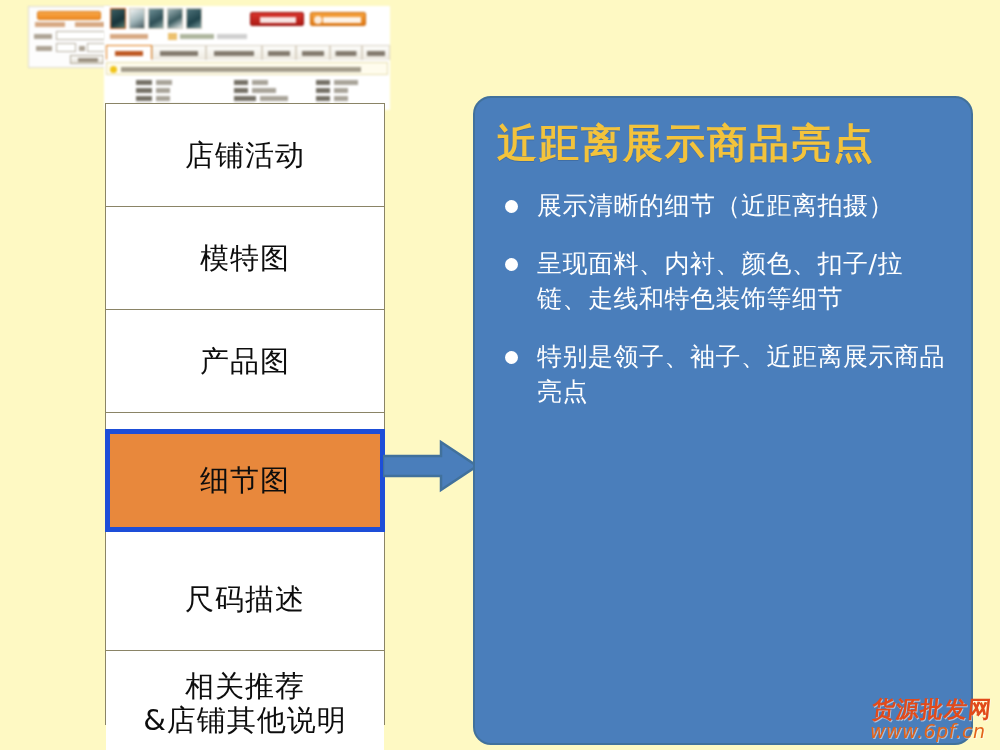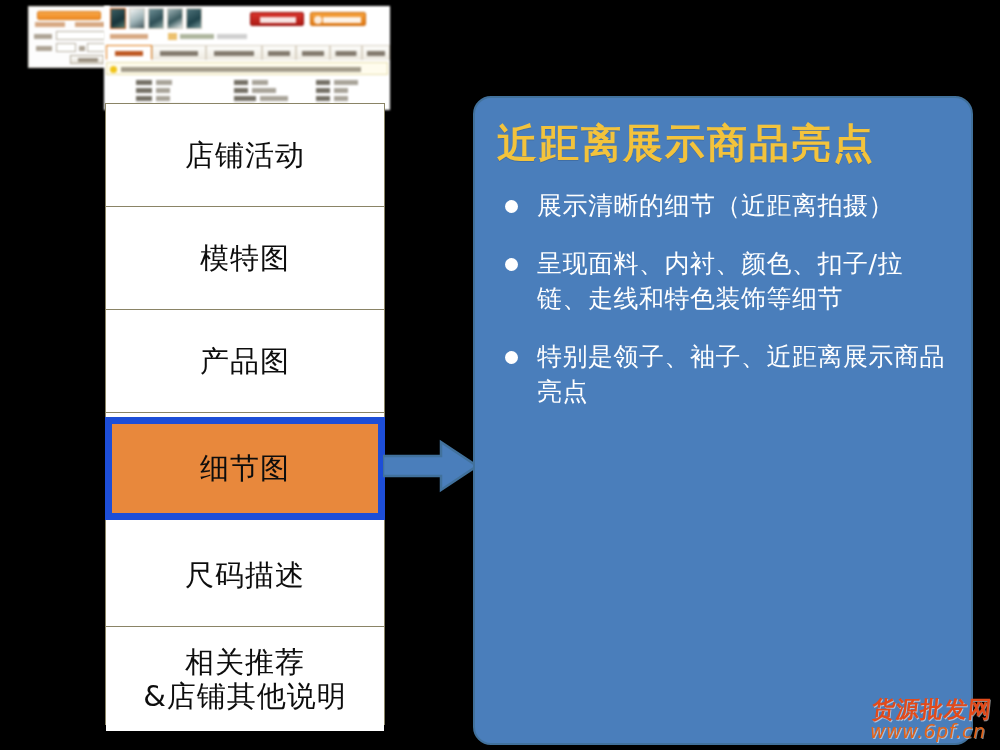--- a/index.html
+++ b/index.html
@@ -2,21 +2,21 @@
 <html><head>
 <meta charset="utf-8">
 <style>
   * { box-sizing: border-box; margin: 0; padding: 0; }
   html, body {
     width: 1000px; height: 750px;
     background: #ffffff;
     font-family: "DejaVu Sans", "Liberation Sans", sans-serif;
     overflow: hidden;
   }
-  #stage { position: relative; width: 1000px; height: 750px; background: #000000; }
+  #stage { position: relative; width: 1000px; height: 750px; background: #fef9c3; }
 
   
   .shot { position: absolute; filter: blur(1.15px); }
 
   #shot-left {
     left: 28px; top: 6px; width: 82px; height: 62px;
     background: #fdfdfd;
     border: 1px solid #dedad2;
   }
   #shot-left .btn-orange {
@@ -134,22 +134,22 @@
     font-size: 29px;
     line-height: 1.18;
     letter-spacing: 1px;
     background: #fff;
   }
   .fbox:last-child { border-bottom: none; }
   .fbox.h1r { height: 103px; }
   .fbox.h2r { height: 104px; }
   .fbox.highlight {
     background: #e8883c;
-    border: 7px solid #1d4ed8;
-    margin: 4px -1px;
+    border: 5px solid #1d4ed8;
+    margin: 16px -1px;
   }
   .fbox .multi { display: block; }
   .fbox .multi span { display: block; }
 
   
   #arrow {
     position: absolute; left: 383px; top: 438px; width: 96px; height: 56px;
   }
 
   

